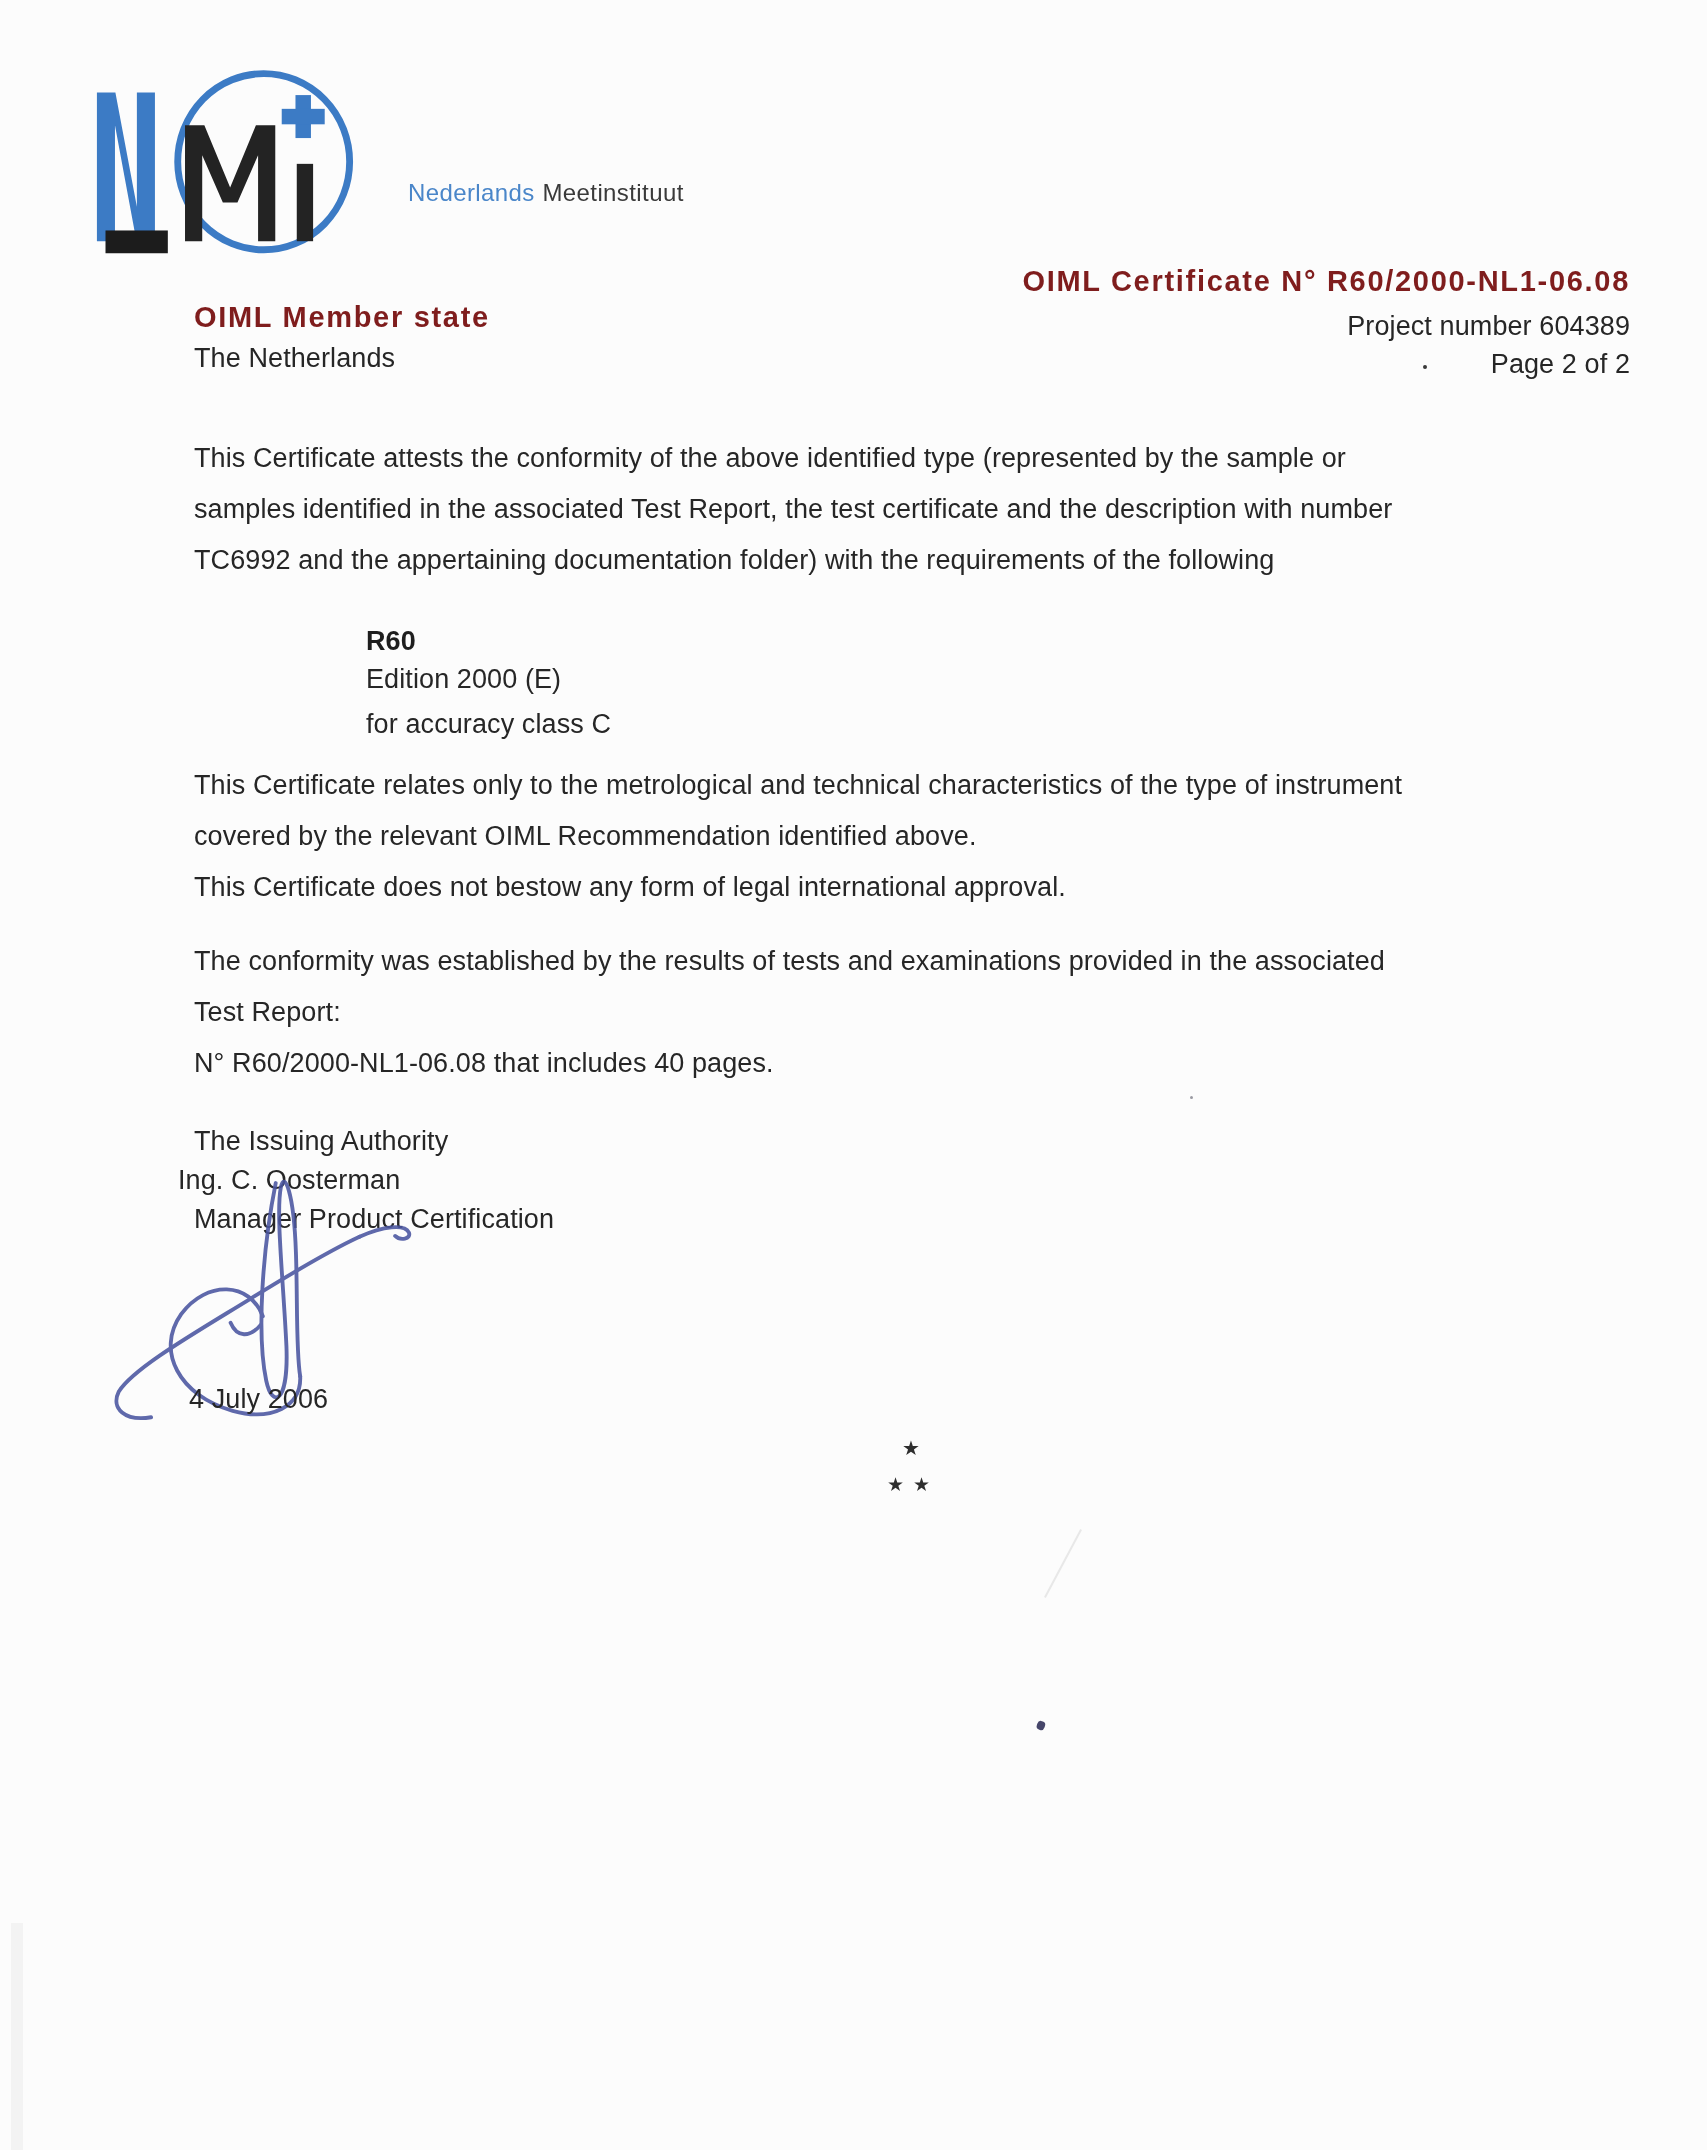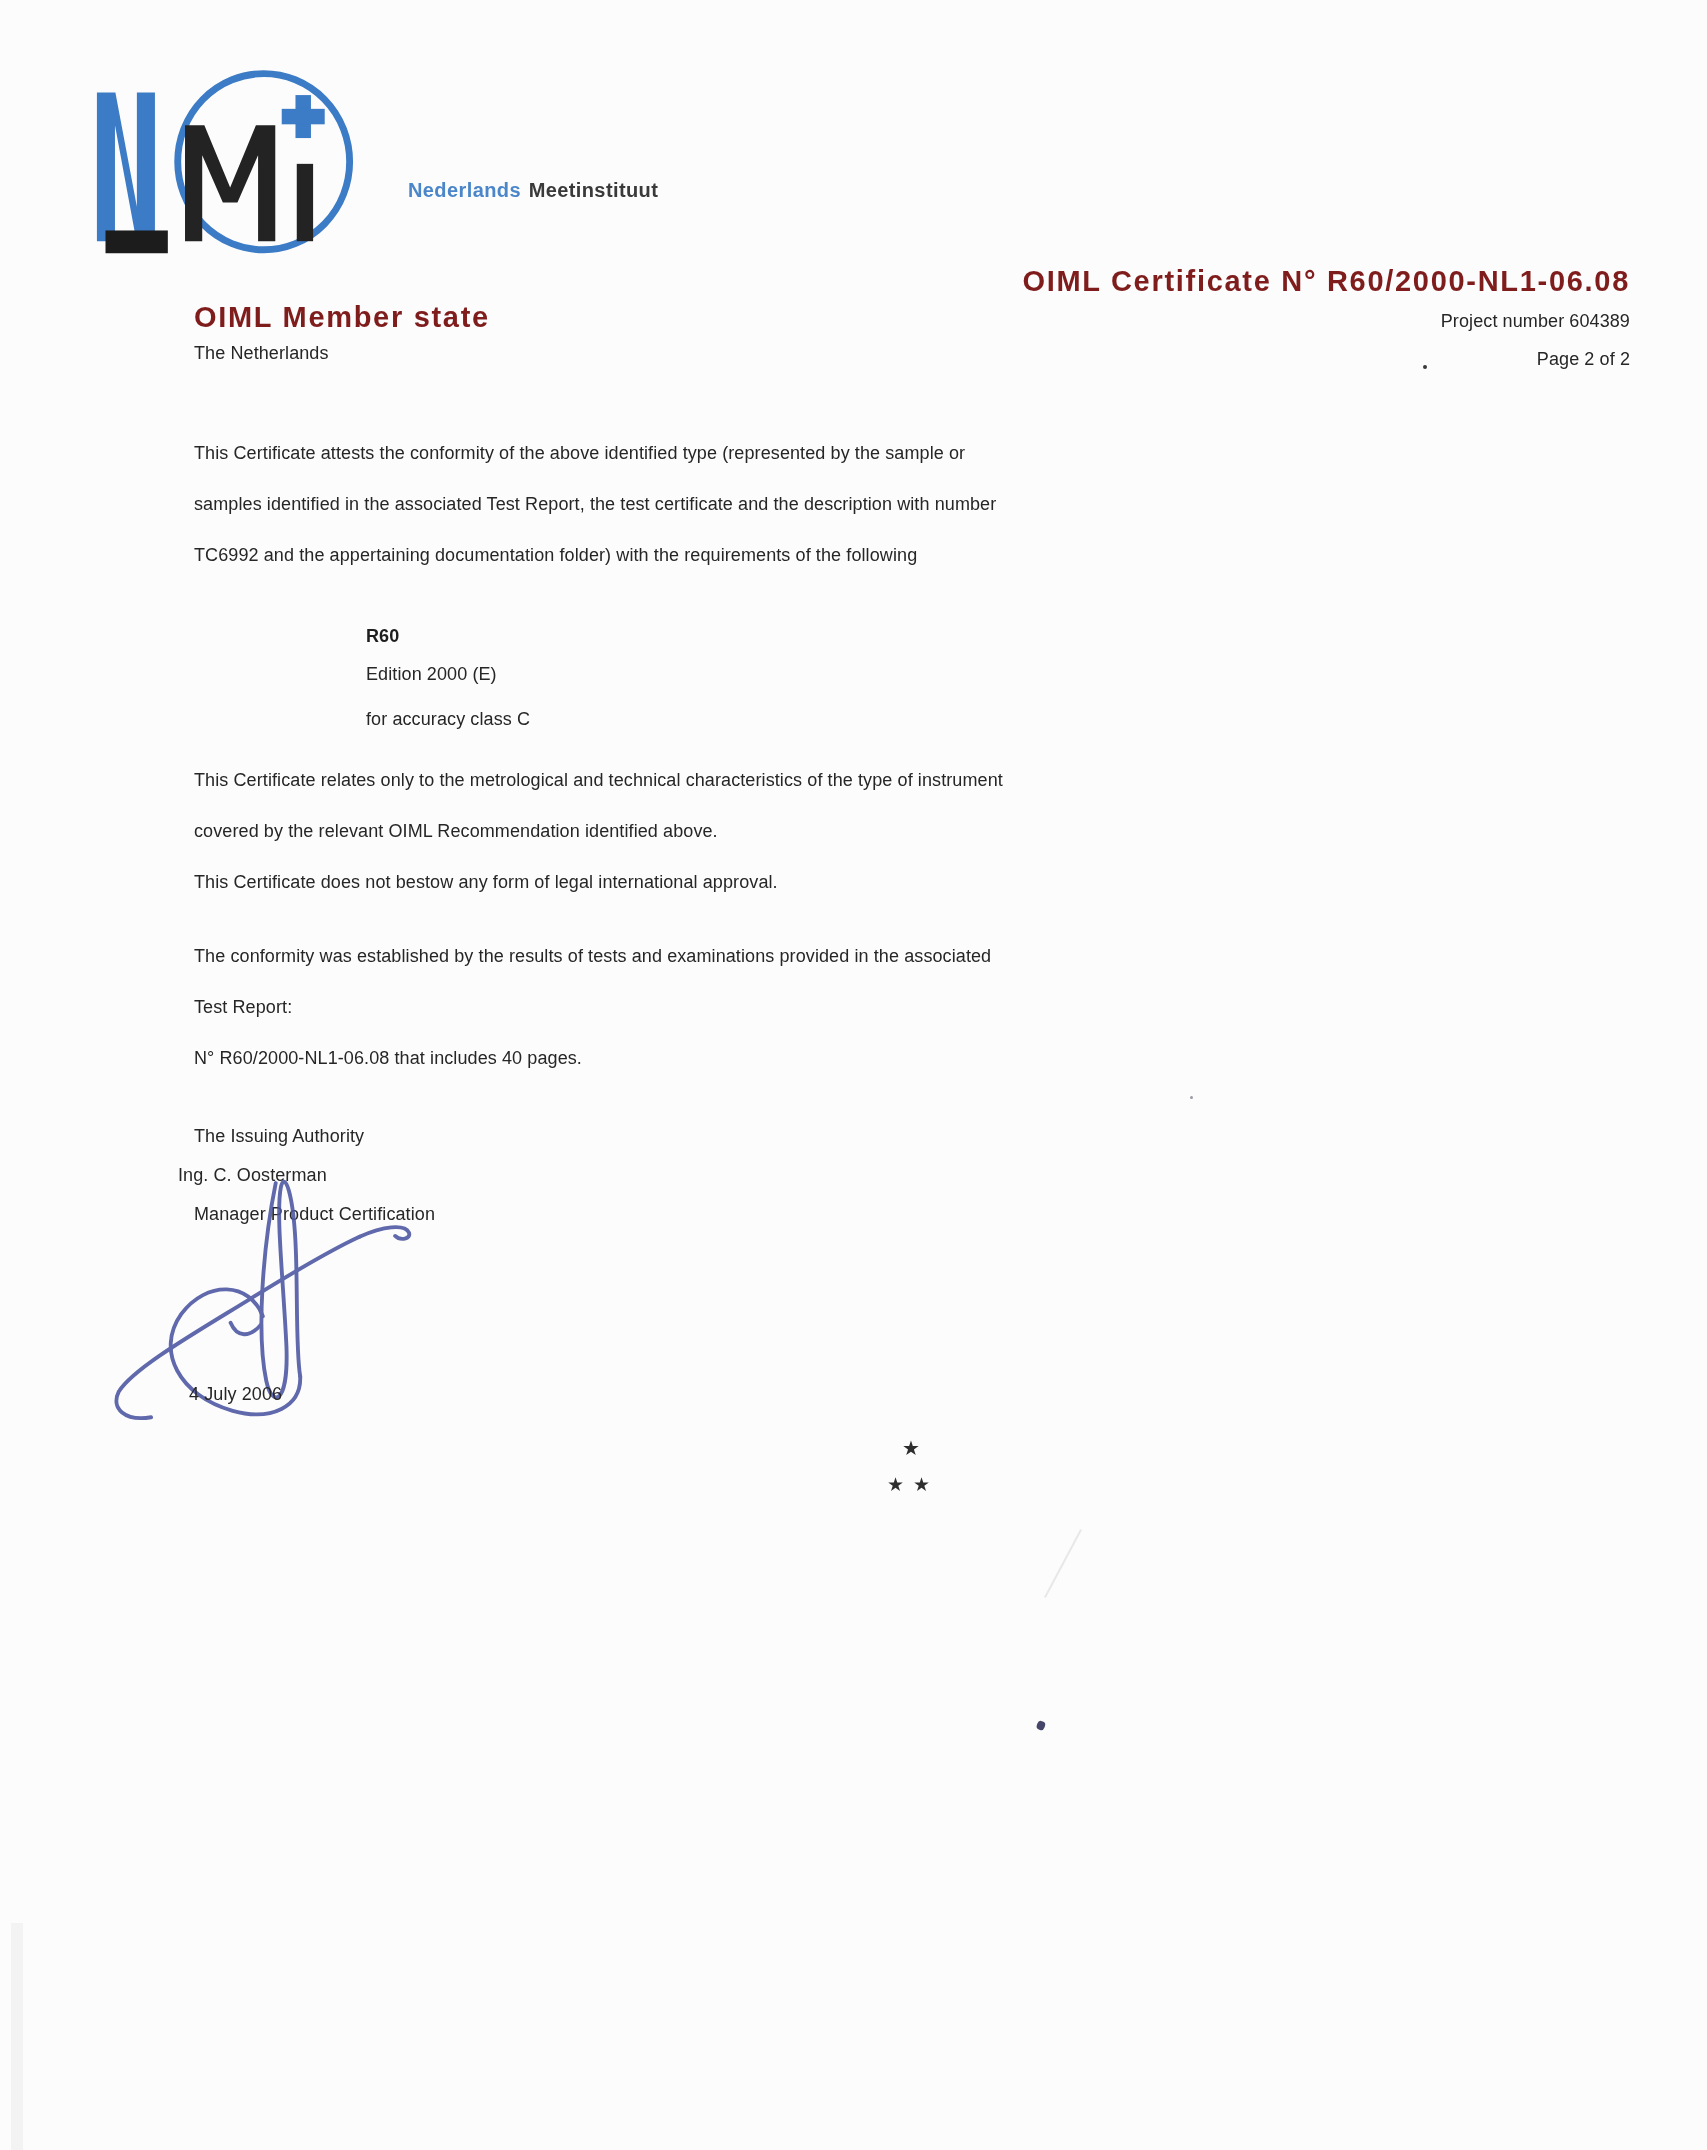--- a/index.html
+++ b/index.html
@@ -9,37 +9,37 @@
     height:2414px;
     background:#fcfcfc;
     overflow:hidden;
     font-family:"Liberation Sans", sans-serif;
     color:#262626;
   }
   .abs{position:absolute;}
   .line{
     position:absolute;
     white-space:nowrap;
-    font-size:18px;
+    font-size:27px;
     letter-spacing:0.1px;
     color:#262626;
   }
   .bold-head{
     font-weight:bold;
     font-size:29px;
     letter-spacing:1.7px;
     color:#7f1d1d;
   }
   .right-anchor{right:77px;text-align:right;}
   .wordmark{
     position:absolute;
     left:408px;
     top:179px;
-    font-size:20px;
-    font-weight:bold;
+    font-size:24px;
+    font-weight:normal;
     letter-spacing:0.4px;
     white-space:nowrap;
   }
   .wordmark .blue{color:#4a86c9;}
   .wordmark .dark{color:#3a3a3a;margin-left:7.7px;}
   .star{
     position:absolute;
     font-family:"DejaVu Sans", sans-serif;
     color:#2e2e2e;
     line-height:1;

